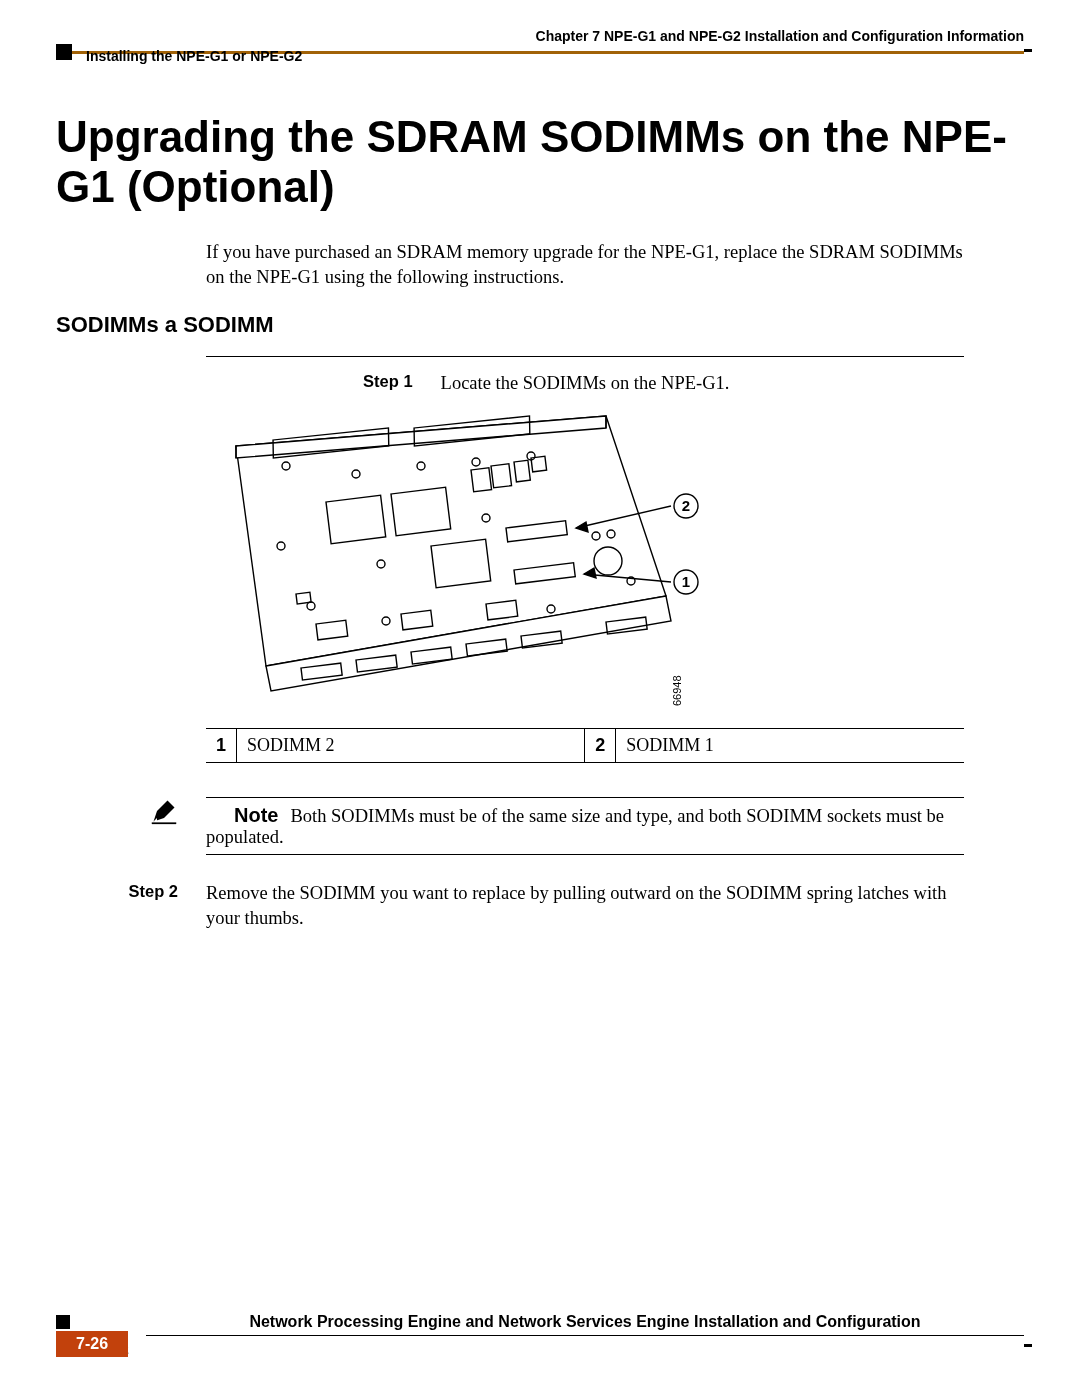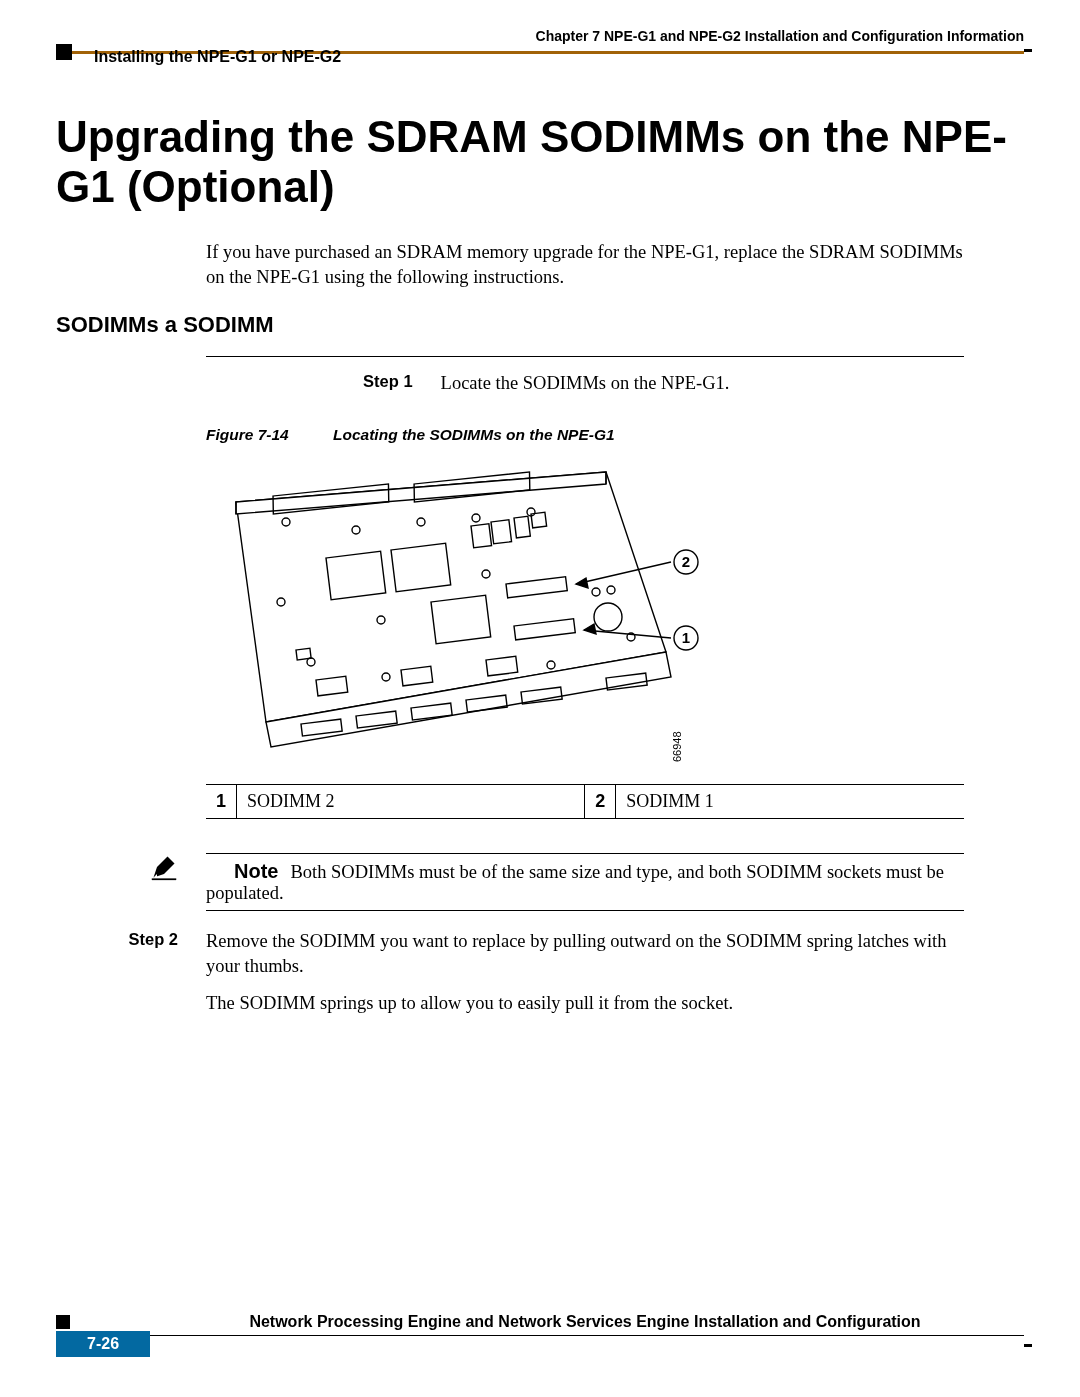--- a/index.html
+++ b/index.html
@@ -29,23 +29,22 @@
     position: absolute;
     right: 0;
     top: -2px;
     font-weight: bold;
     font-size: 14px;
   }
   .top-header .section {
     position: absolute;
     left: 30px;
     top: 18px;
-    font-size: 16px;
-    font-weight: bold;
-    margin-left: 8px;
+    font-size: 14px;
+    font-weight: bold;
   }
   .top-header .tick-right {
     position: absolute;
     right: -8px;
     top: 19px;
     width: 8px;
     height: 3px;
     background: #000;
   }
   .black-square-top {
@@ -189,26 +188,26 @@
     padding-bottom: 4px;
     margin-left: 90px;
   }
   .footer-row {
     display:flex;
     justify-content: space-between;
     align-items: center;
     margin-top:6px;
   }
   .page-num-box {
-    background:#0369a1;
+    background:#c2410c;
     color:#fff;
     font-family: Arial, Helvetica, sans-serif;
     font-weight:bold;
     font-size:16px;
-    padding:4px 31px;
+    padding:4px 20px;
     position:absolute;
     left:0;
     bottom:0;
   }
   .doc-id {
     font-family: Arial, Helvetica, sans-serif;
     font-weight: bold;
     font-size: 13.5px;
   }
   .footer-tick {
@@ -249,24 +248,20 @@
 
   <h2 class="h2">SODIMMs a SODIMM</h2>
 
   <hr class="hr">
 
   <div class="step">
     <div class="step-label">Step 1</div>
     <div class="step-body">Locate the SODIMMs on the NPE-G1.</div>
   </div>
 
-  <div class="figure-caption">
-    <span class="num">Figure 7-14</span>
-    <span>Locating the SODIMMs on the NPE-G1</span>
-  </div>
 
   <div class="figure-holder">
     <svg class="figure-svg" viewBox="0 0 520 310">
 
       <g stroke="#000" stroke-width="1.4" fill="none">
 
         <polygon points="30,40 400,10 460,190 60,260" fill="#fff"></polygon>
         <polygon points="30,40 400,10 400,22 30,52" fill="#fff"></polygon>
 
         <polygon points="60,260 460,190 465,215 65,285" fill="#fff"></polygon>
@@ -361,25 +356,24 @@
     </div>
     <div class="note-body-col">
       <hr class="note-hr">
       <div class="note-line">
         <span class="note-word">Note</span><span>Both SODIMMs must be of the same size and type, and both SODIMM sockets must be populated.</span>
       </div>
       <hr class="note-hr" style="margin-top:6px;margin-bottom:0">
     </div>
   </div>
 
-  <div class="step" style="margin-top:18px">
+  <div class="step" style="margin-top:26px">
     <div class="step-label">Step 2</div>
     <div class="step-body">
       <div>Remove the SODIMM you want to replace by pulling outward on the SODIMM spring latches with your thumbs.</div>
-      <div style="margin-top:12px">The SODIMM springs up to allow you to easily pull it from the socket.</div>
     </div>
   </div>
 
   <div class="footer">
     <div class="black-square-bottom"></div>
     <div class="footer-title">Network Processing Engine and Network Services Engine Installation and Configuration</div>
     <div class="footer-row">
       <div class="page-num-box">7-26</div>
       <div class="doc-id">OL-4448-12</div>
     </div>

